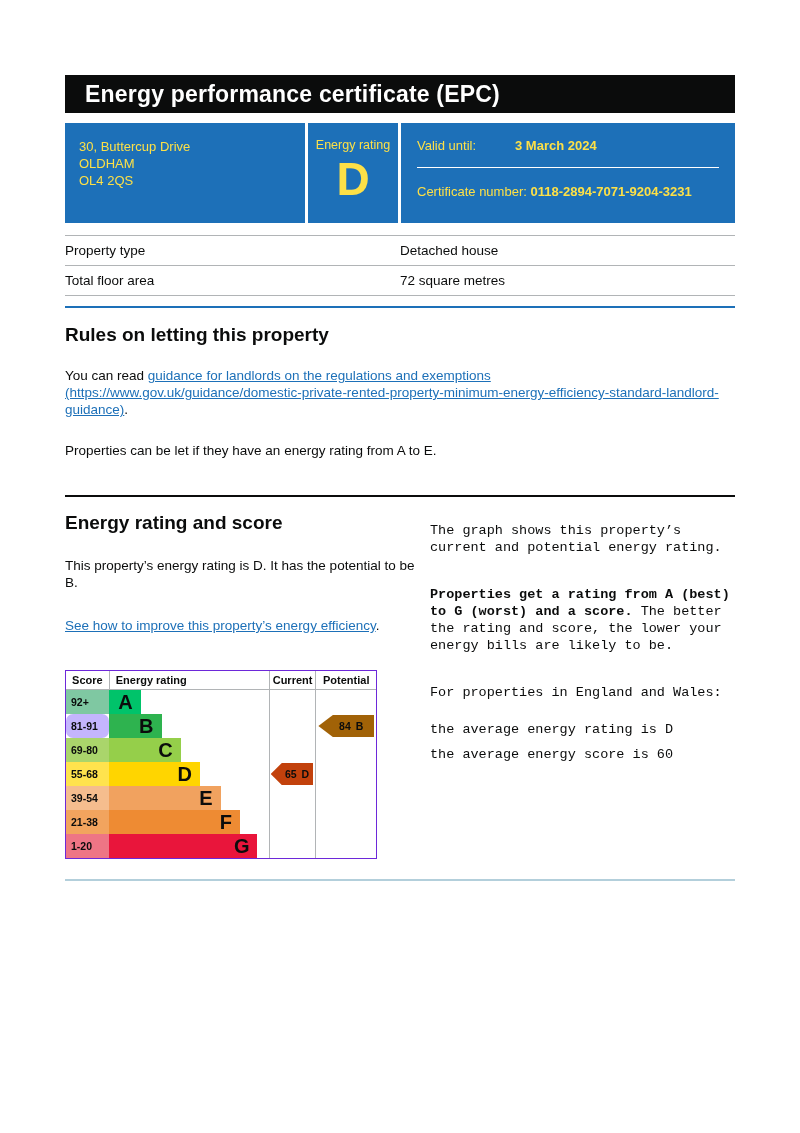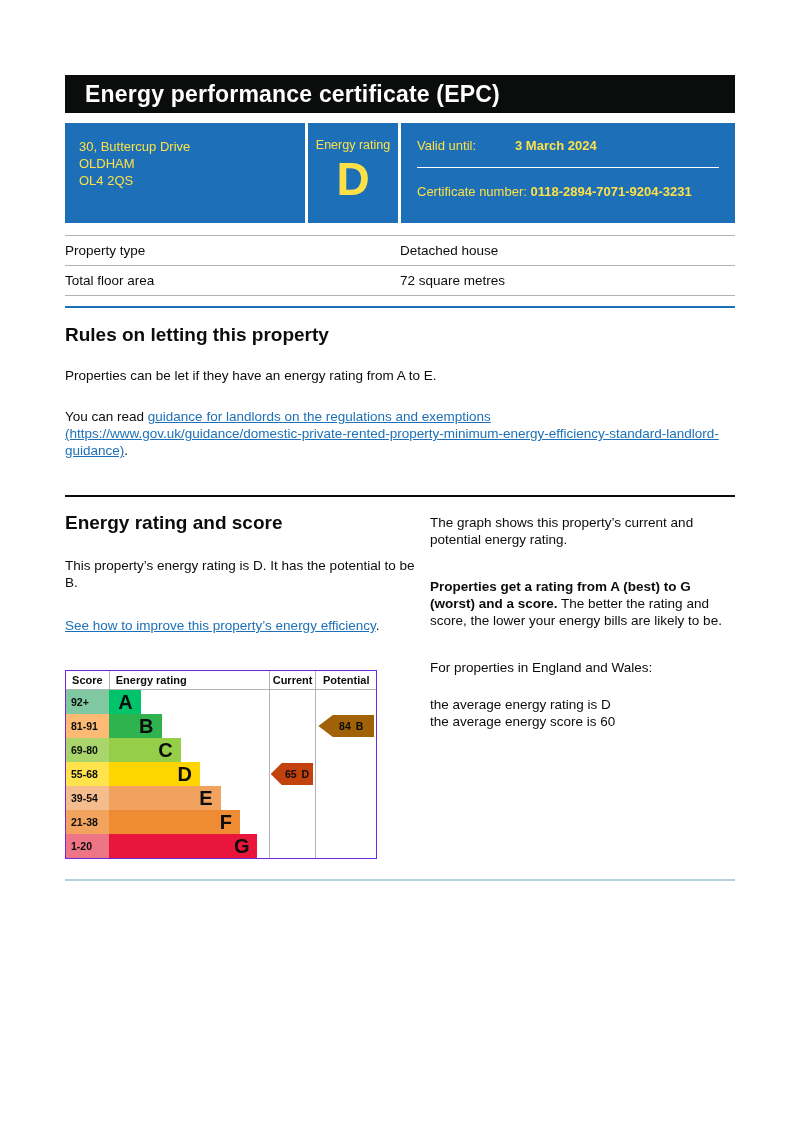--- a/index.html
+++ b/index.html
@@ -40,21 +40,21 @@
   .body-text{font-size:13.5px;line-height:17px;}
   .rules p{margin:24px 0 0 0;max-width:660px;}
   a.glink{color:#1d70b8;text-decoration:underline;cursor:pointer;}
   .black-rule{border:none;border-top:2px solid #0b0c0c;margin:36px 0 0 0;}
 
   
   .cols{display:flex;margin-top:17px;}
   .col-left{width:365px;}
   .col-right{width:305px;}
   .col-left p{margin:26px 0 0 0;max-width:350px;}
-  .col-right p{margin:0 0 0 0;max-width:300px;}
+  .col-right p{margin:8px 0 0 0;max-width:300px;font-family:Liberation Mono, monospace;}
   .col-right .p2{margin-top:30px;}
   .col-right .p3{margin-top:30px;}
   .col-right .p4{margin-top:20px;}
 
   
   .chart{margin-top:36px;width:312px;border:1px solid #6d28d9;box-sizing:border-box;font-size:11px;}
   .chead{display:flex;height:18px;line-height:18px;font-weight:bold;border-bottom:1px solid #b1b4b6;}
   .chead .h-score{width:43px;text-align:center;}
   .chead .h-rating{width:161px;padding-left:6px;box-sizing:border-box;border-left:1px solid #b1b4b6;}
   .chead .h-current{width:46px;text-align:center;border-left:1px solid #b1b4b6;}
@@ -112,22 +112,22 @@
     </div>
     <div class="prow">
       <div class="plabel">Total floor area</div>
       <div>72 square metres</div>
     </div>
   </div>
   <hr class="blue-rule">
 
   <div class="rules body-text">
     <h2>Rules on letting this property</h2>
+    <p><span>You can read </span><a class="glink">guidance for landlords on the regulations and exemptions (https://www.gov.uk/guidance/domestic-private-rented-property-minimum-energy-efficiency-standard-landlord-guidance)</a><span>.</span></p>
     <p>Properties can be let if they have an energy rating from A to E.</p>
-    <p><span>You can read </span><a class="glink">guidance for landlords on the regulations and exemptions (https://www.gov.uk/guidance/domestic-private-rented-property-minimum-energy-efficiency-standard-landlord-guidance)</a><span>.</span></p>
   </div>
 
   <hr class="black-rule">
 
   <div class="cols body-text">
     <div class="col-left">
       <h2>Energy rating and score</h2>
       <p>This property’s energy rating is D. It has the potential to be B.</p>
       <p><a class="glink">See how to improve this property’s energy efficiency</a><span>.</span></p>
 
@@ -141,21 +141,21 @@
 
         <div class="band-row">
           <div class="score-cell" style="background: rgb(127, 200, 162);">92+</div>
           <div class="bar-zone">
               <div class="band-bar" style="background: rgb(0, 195, 106); width: 20%;">A</div>
             </div>
           <div class="cur-cell"></div>
           <div class="pot-cell"></div>
         </div>
         <div class="band-row">
-          <div class="score-cell" style="background: #fdba74;">81-91</div>
+          <div class="score-cell" style="background: #c4b5fd; border-radius: 7px;">81-91</div>
           <div class="bar-zone">
               <div class="band-bar" style="background: rgb(46, 179, 79); width: 33%;">B</div>
             </div>
           <div class="cur-cell"></div>
           <div class="pot-cell">
             <div class="arrow arrow-potential" id="potential-arrow" style="background: #a16207;"><span>84</span><span class="bandletter">B</span></div>
           </div>
         </div>
         <div class="band-row">
           <div class="score-cell" style="background: rgb(170, 213, 107);">69-80</div>

